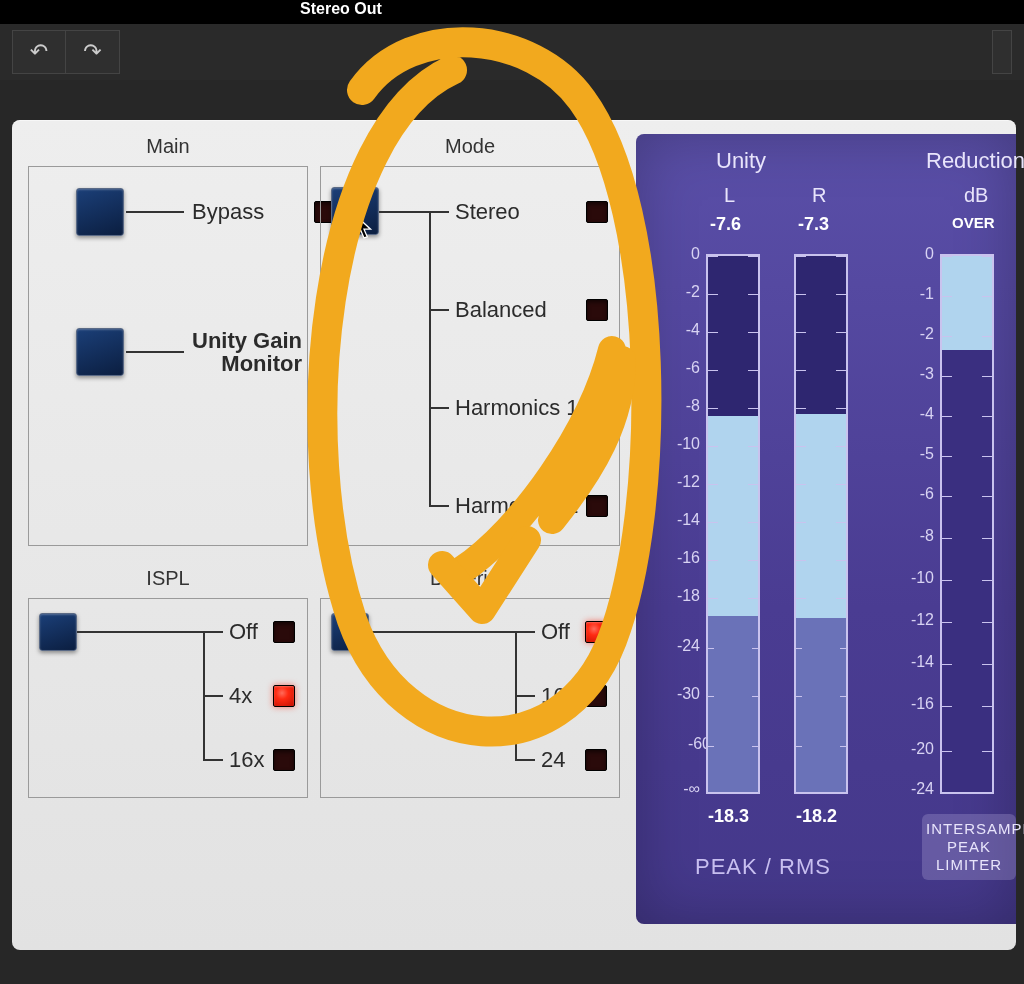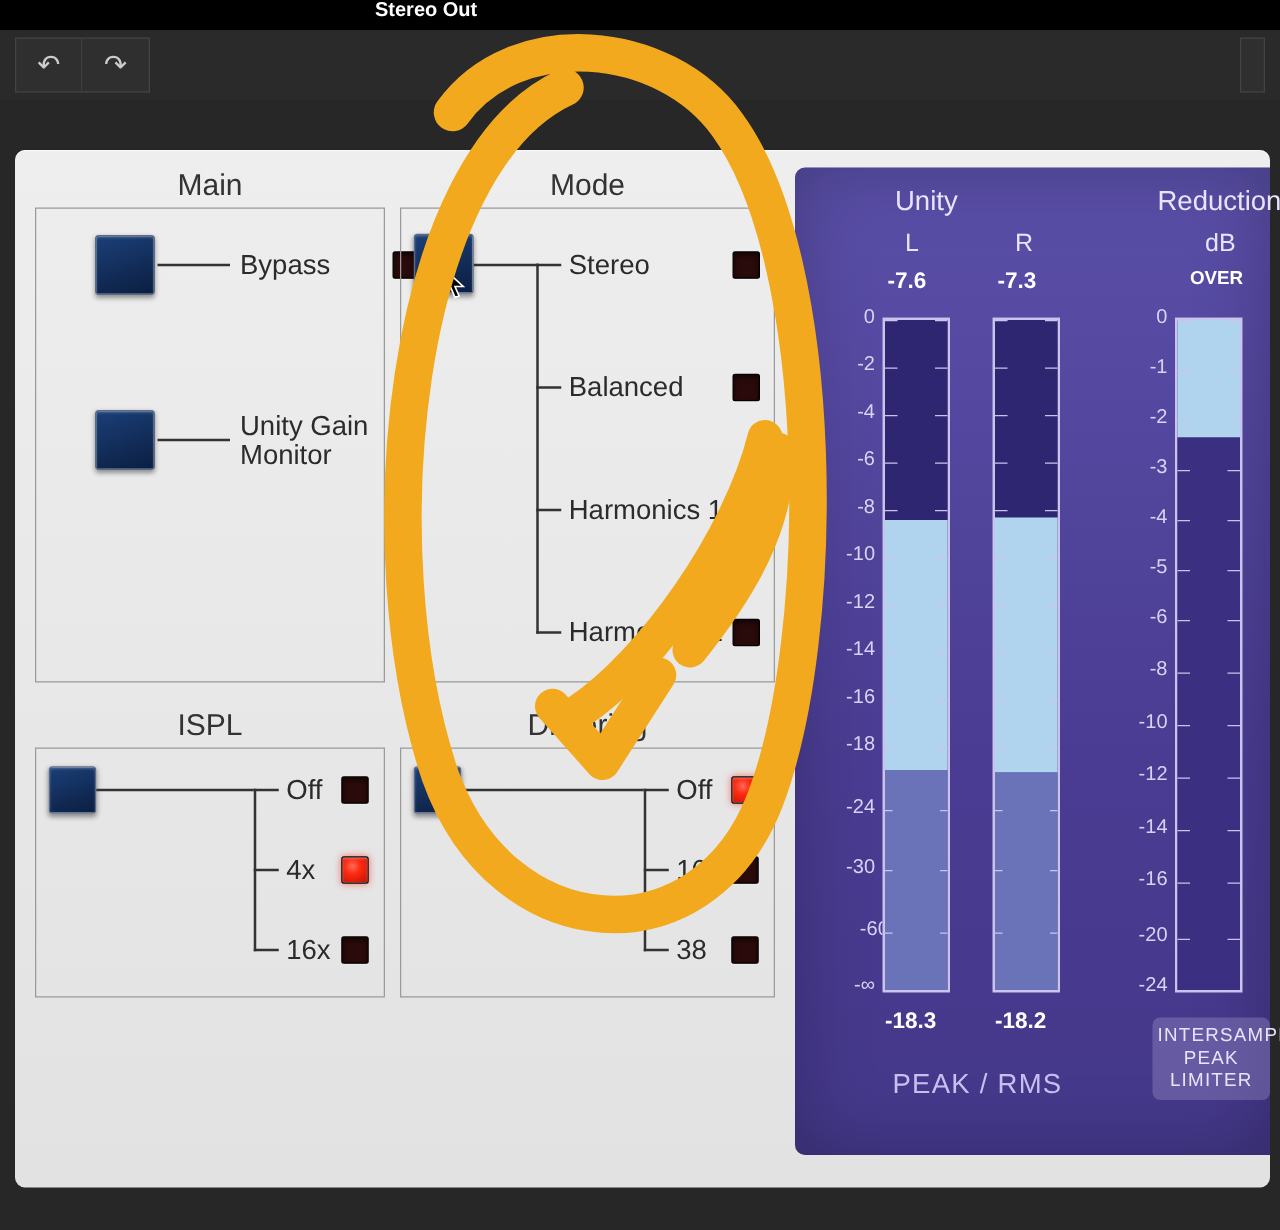--- a/index.html
+++ b/index.html
@@ -61,21 +61,21 @@
   .section {
     position: absolute;
     border: 1px solid #9a9a9a;
     background: transparent;
   }
   .section-title {
     position: absolute;
     top: -32px;
     left: 50%;
     transform: translateX(-50%);
-    font-size: 24px;
+    font-size: 20px;
     color: #333;
   }
   .option-row {
     position: absolute;
     display: flex;
     align-items: center;
     height: 50px;
     margin-left: 37px;
   }
   .blue-btn {
@@ -93,21 +93,21 @@
     height: 2px;
     background: #333;
     margin-left: 2px;
   }
   .opt-label {
     font-size: 22px;
     color: #2b2b2b;
     margin-left: 8px;
     white-space: nowrap;
   }
-  .opt-label.multi { line-height: 1.05; text-align: left; }
+  .opt-label.multi { line-height: 1.05; text-align: right; font-weight: bold; }
   .indicator {
     width: 22px;
     height: 22px;
     background: #2a0a0a;
     border: 1px solid #000;
     box-shadow: inset 0 2px 4px rgba(0,0,0,.6), 0 1px 0 rgba(255,255,255,.2);
     border-radius: 2px;
     margin-left: auto;
   }
   .indicator.lit {
@@ -328,21 +328,21 @@
 
       <div class="tree-branch" style="left:194px; top:32px; width:20px;"></div>
       <div class="tree-lbl" style="left:220px; top:20px;">Off</div>
       <div class="indicator lit tree-ind" style="left:264px; top:22px;"></div>
 
       <div class="tree-branch" style="left:194px; top:96px; width:20px;"></div>
       <div class="tree-lbl" style="left:220px; top:84px;">16</div>
       <div class="indicator tree-ind" style="left:264px; top:86px;"></div>
 
       <div class="tree-branch" style="left:194px; top:160px; width:20px;"></div>
-      <div class="tree-lbl" style="left:220px; top:148px;">38</div>
+      <div class="tree-lbl" style="left:220px; top:148px;">24</div>
       <div class="indicator tree-ind" style="left:264px; top:150px;"></div>
     </div>
 
     <div class="meters">
       <div class="mtitle" style="left:80px; top:14px;">Unity</div>
       <div class="mtitle" style="left:290px; top:14px;">Reduction</div>
 
       <div class="ch-label" style="left:88px; top:50px;">L</div>
       <div class="ch-label" style="left:176px; top:50px;">R</div>
       <div class="ch-label" style="left:328px; top:50px;">dB</div>
@@ -483,21 +483,21 @@
             <div class="tick" style="top: 450px; left: 0px; width: 10px;"></div>
             <div class="tick" style="top: 450px; right: 0px; width: 10px;"></div>
             <div class="tick" style="top: 495px; left: 0px; width: 10px;"></div>
             <div class="tick" style="top: 495px; right: 0px; width: 10px;"></div>
           </div>
       </div>
 
       <div class="rms-val" style="left:72px; top:672px;">-18.3</div>
       <div class="rms-val" style="left:160px; top:672px;">-18.2</div>
 
-      <div class="meters-footer" style="left:78px; top:720px;">PEAK / RMS</div>
+      <div class="meters-footer" style="left:59px; top:720px;">PEAK / RMS</div>
 
       <div class="ispl-badge" style="left:286px; top:680px; width:94px; white-space:pre-line;">INTERSAMPLE
 PEAK
 LIMITER</div>
     </div>
 
     <svg class="annotation" style="left:250px; top:-110px; width:420px; height:780px;" viewBox="0 0 420 780">
       <path d="M 190 60
                C 60 120, 30 430, 90 610
                C 140 750, 300 760, 350 630

